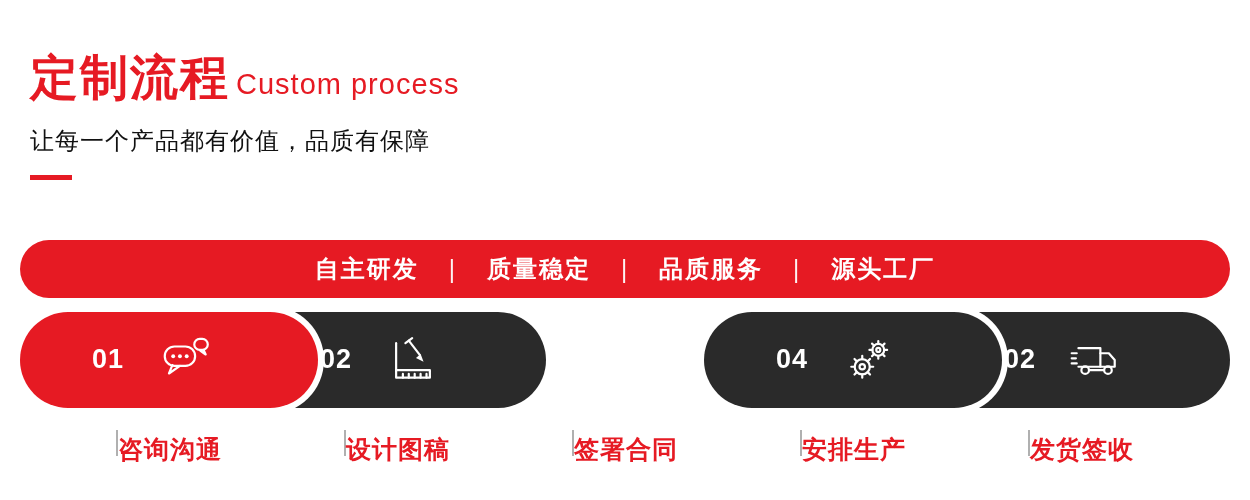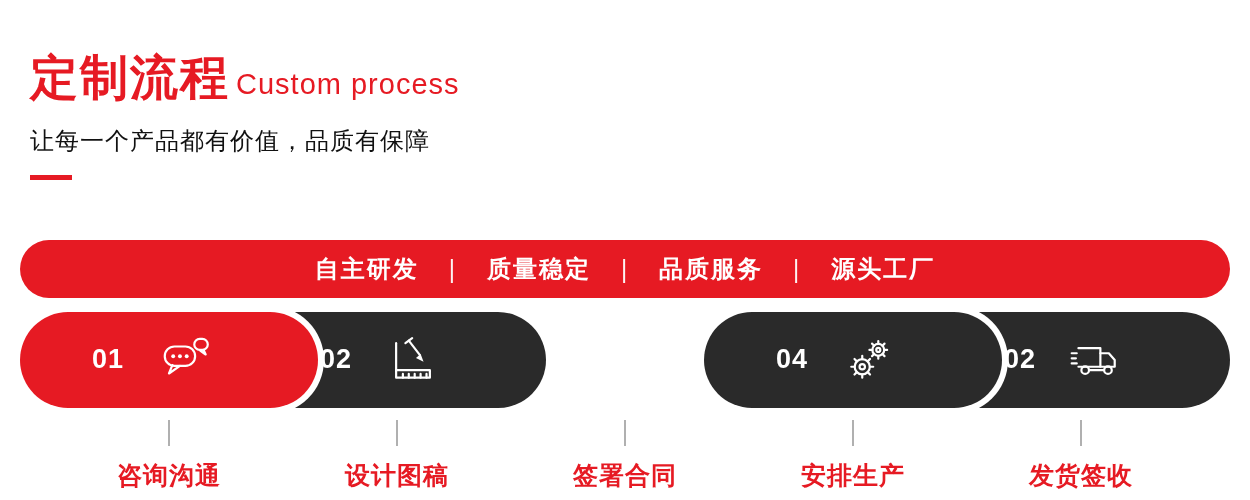--- a/index.html
+++ b/index.html
@@ -102,21 +102,20 @@
   .labels {
     position: relative;
     margin: 0 20px;
     height: 95px;
   }
   .label-wrap {
     position: absolute;
     top: 12px;
     transform: translateX(-50%);
     display: flex;
-    flex-direction: column;
     align-items: center;
   }
   .lw-0 { left: 149px; }
   .lw-1 { left: 377px; }
   .lw-2 { left: 605px; }
   .lw-3 { left: 833px; }
   .lw-4 { left: 1061px; }
   .tick {
     width: 2px; height: 26px;
     background: #b0b0b0;

